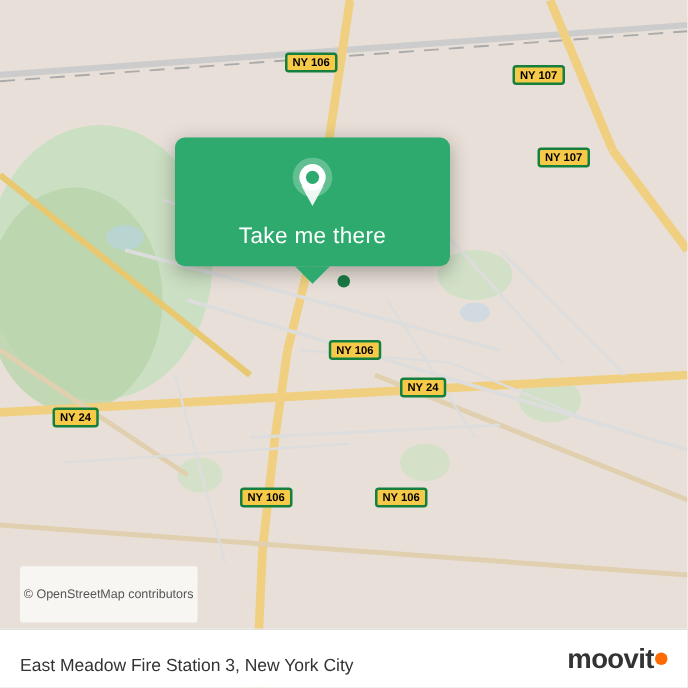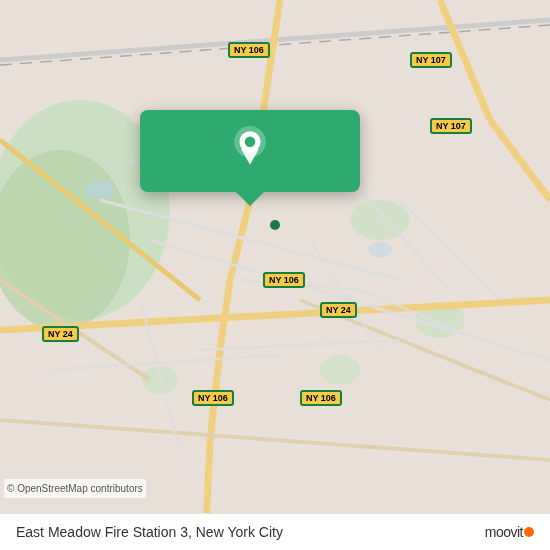--- a/index.html
+++ b/index.html
@@ -94,44 +94,44 @@
       font-weight: 400;
     }
 
     #moovit-logo {
       display: flex;
       align-items: center;
       gap: 0px;
     }
 
     .moovit-text {
-      font-size: 14px;
-      font-weight: 400;
+      font-size: 22px;
+      font-weight: 700;
       color: #333;
       letter-spacing: -0.5px;
     }
 
     .moovit-dot {
       width: 10px;
       height: 10px;
       background: #ff6b00;
       border-radius: 50%;
       display: inline-block;
       margin-left: 1px;
     }
 
     #attribution {
       position: absolute;
       bottom: 52px;
-      left: 4px;
+      left: 16px;
       font-size: 10px;
       color: #555;
       z-index: 10;
       background: rgba(255,255,255,0.7);
-      padding: 4px 3px;
+      padding: 17px 3px;
       border-radius: 2px;
     }
 
     
     .road-badge {
       position: absolute;
       background: #f7c948;
       border: 2px solid #15803d;
       border-radius: 3px;
       font-size: 9px;
@@ -199,20 +199,21 @@
   </svg>
 
   <div id="popup-card">
 
     <svg class="pin-icon" viewBox="0 0 44 50" xmlns="http://www.w3.org/2000/svg">
       <circle cx="22" cy="18" r="18" fill="white" opacity="0.25"></circle>
       <circle cx="22" cy="18" r="12" fill="white"></circle>
       <circle cx="22" cy="18" r="6" fill="#2eaa6e"></circle>
       <polygon points="22,44 12,26 32,26" fill="white" opacity="0.9"></polygon>
     </svg>
+    <button id="take-me-there-btn">Take me there</button>
   </div>
 
   <div id="attribution">© OpenStreetMap contributors</div>
 
   <div id="bottom-bar">
     <span id="location-text">East Meadow Fire Station 3, New York City</span>
     <div id="moovit-logo">
       <span class="moovit-text">moovit</span>
       <span class="moovit-dot"></span>
     </div>

